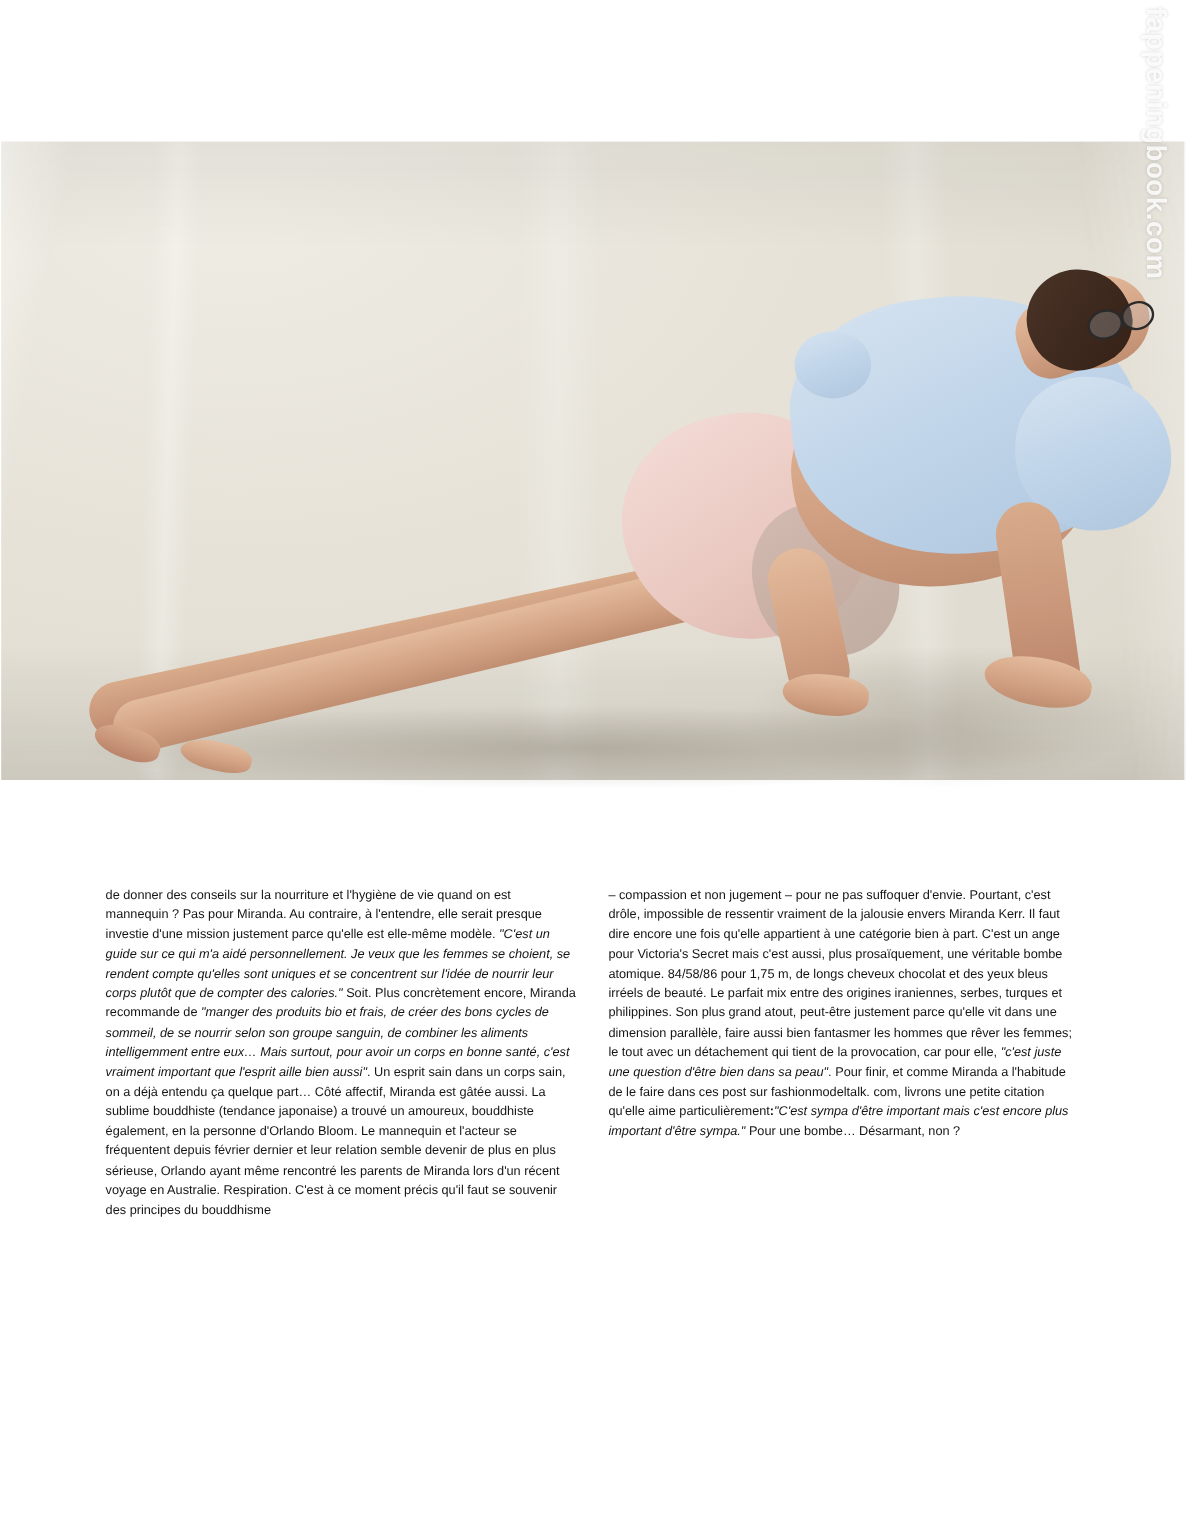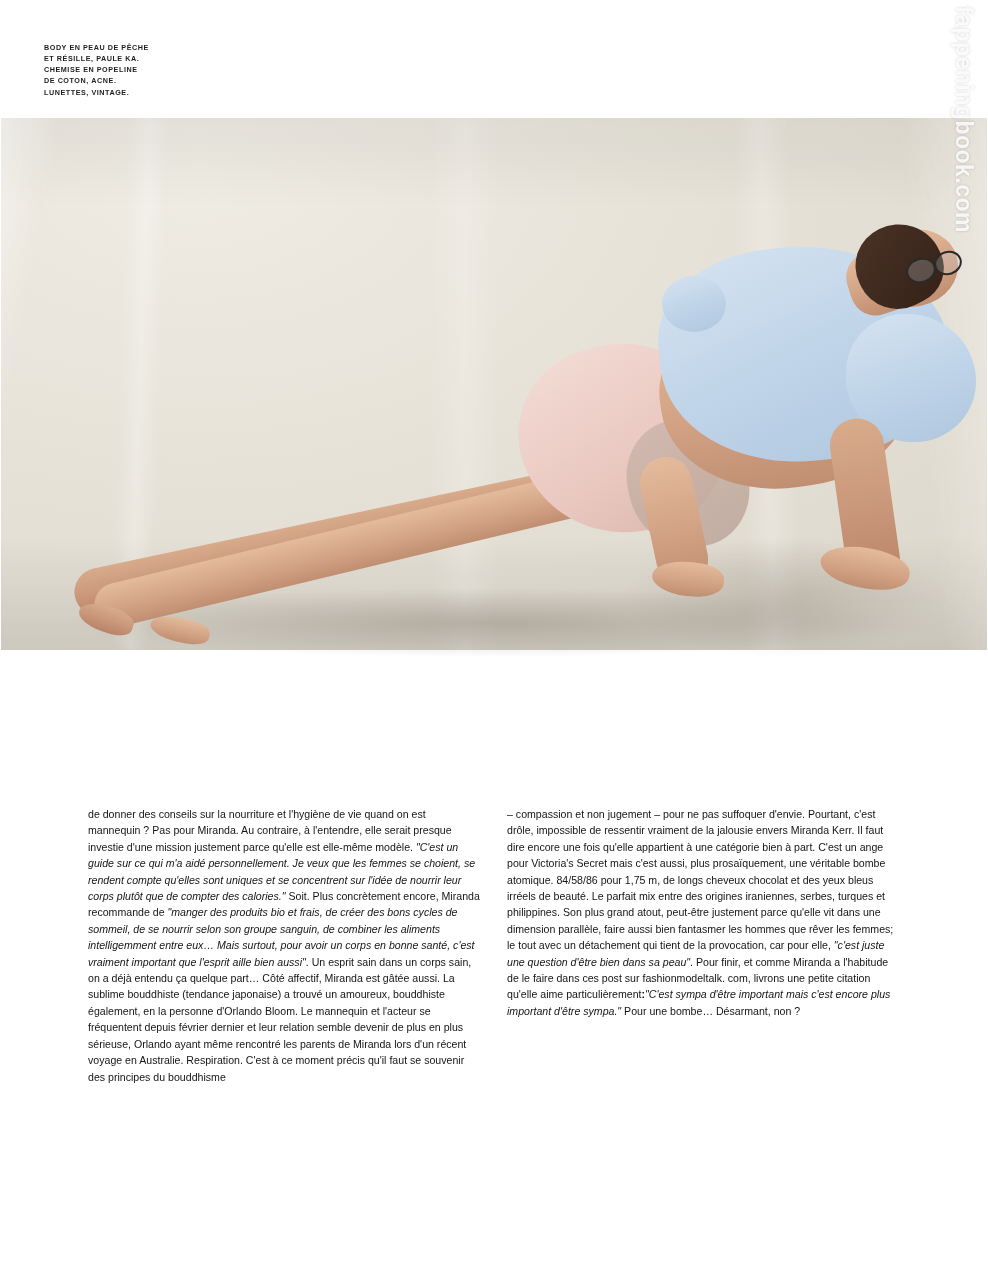--- a/index.html
+++ b/index.html
@@ -143,21 +143,21 @@
     color: rgba(255,255,255,.85);
     letter-spacing: .5px;
     text-shadow: 0 0 3px rgba(0,0,0,.18);
     font-family: "Liberation Sans", sans-serif;
   }
 
   
   #article {
     position: absolute;
     left: 0;
-    top: 806px;
+    top: 738px;
     width: 988px;
     display: flex;
     gap: 26px;
     padding: 0 88px;
     box-sizing: border-box;
   }
   .col {
     width: 396px;
     font-size: 10.6px;
     line-height: 16.4px;
@@ -212,27 +212,20 @@
     <div class="limb" style="left:838px; top:300px; width:54px; height:170px; transform: rotate(-8deg); border-radius:27px;"></div>
     <div class="limb skin-light" style="left:820px; top:430px; width:90px; height:40px; transform: rotate(10deg); border-radius:50% 45% 45% 50%;"></div>
 
     <div class="limb skin-light" style="left:848px; top:132px; width:62px; height:64px; transform: rotate(-18deg); border-radius:40%;"></div>
     <div class="limb skin-light" style="left:872px; top:112px; width:86px; height:76px; transform: rotate(-22deg); border-radius:50% 52% 48% 50%;"></div>
     <div class="hair" style="left:856px; top:106px; width:86px; height:84px; transform: rotate(-26deg);"></div>
     <div class="glasses" style="left:906px; top:140px; width:26px; height:21px; transform: rotate(-18deg);"></div>
     <div class="glasses" style="left:934px; top:133px; width:24px; height:20px; transform: rotate(-18deg);"></div>
   </div>
 
-  <div id="credit">
-    <span class="ln">BODY EN PEAU DE PÊCHE</span>
-    <span class="ln"><span>ET RÉSILLE, </span><span class="brand">PAULE KA.</span></span>
-    <span class="ln">CHEMISE EN POPELINE</span>
-    <span class="ln"><span>DE COTON, </span><span class="brand">ACNE.</span></span>
-    <span class="ln">LUNETTES, VINTAGE.</span>
-  </div>
 
   <div id="watermark">
     <span>fappeningbook.com</span>
   </div>
 </div>
 
 <div id="article">
   <div class="col">
     <p><span>de donner des conseils sur la nourriture et l'hygiène de vie quand on est mannequin ? Pas pour Miranda. Au contraire, à l'entendre, elle serait presque investie d'une mission justement parce qu'elle est elle-même modèle. </span><span class="it">"C'est un guide sur ce qui m'a aidé personnellement. Je veux que les femmes se choient, se rendent compte qu'elles sont uniques et se concentrent sur l'idée de nourrir leur corps plutôt que de compter des calories."</span><span> Soit. Plus concrètement encore, Miranda recommande de </span><span class="it">"manger des produits bio et frais, de créer des bons cycles de sommeil, de se nourrir selon son groupe sanguin, de combiner les aliments intelligemment entre eux… Mais surtout, pour avoir un corps en bonne santé, c'est vraiment important que l'esprit aille bien aussi"</span><span>. Un esprit sain dans un corps sain, on a déjà entendu ça quelque part… Côté affectif, Miranda est gâtée aussi. La sublime bouddhiste (tendance japonaise) a trouvé un amoureux, bouddhiste également, en la personne d'Orlando Bloom. Le mannequin et l'acteur se fréquentent depuis février dernier et leur relation semble devenir de plus en plus sérieuse, Orlando ayant même rencontré les parents de Miranda lors d'un récent voyage en Australie. Respiration. C'est à ce moment précis qu'il faut se souvenir des principes du bouddhisme</span></p>
   </div>

